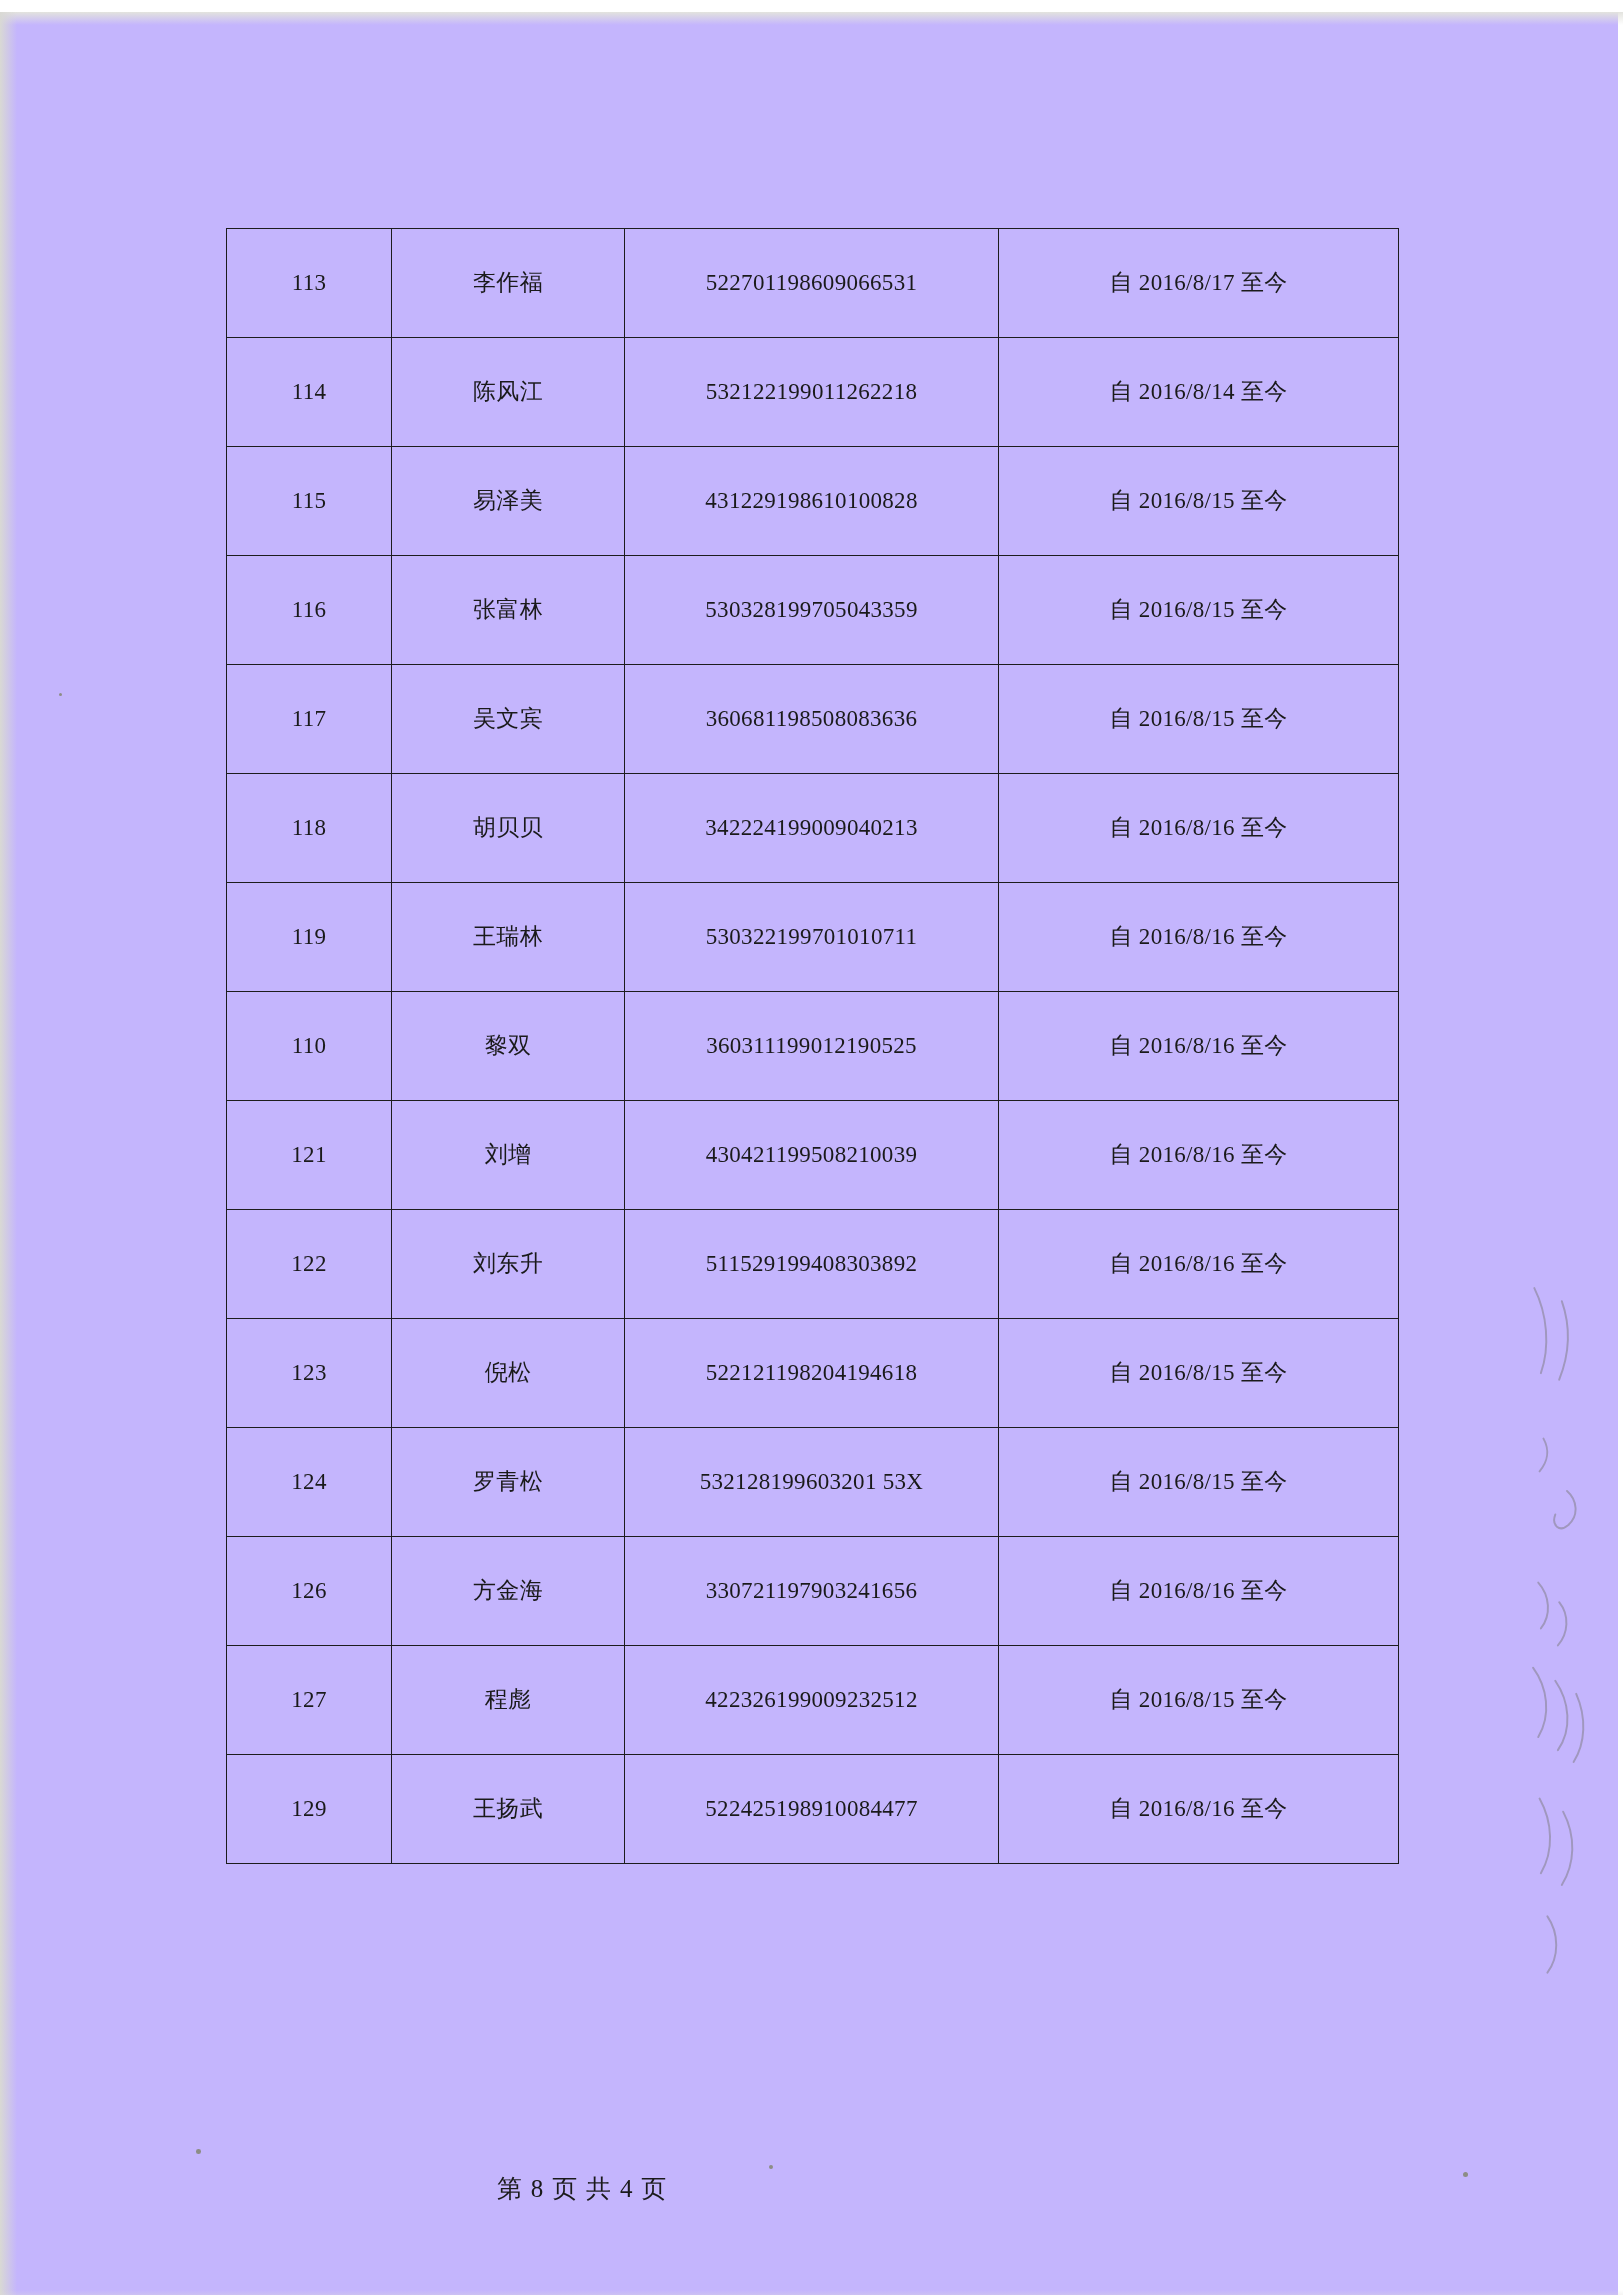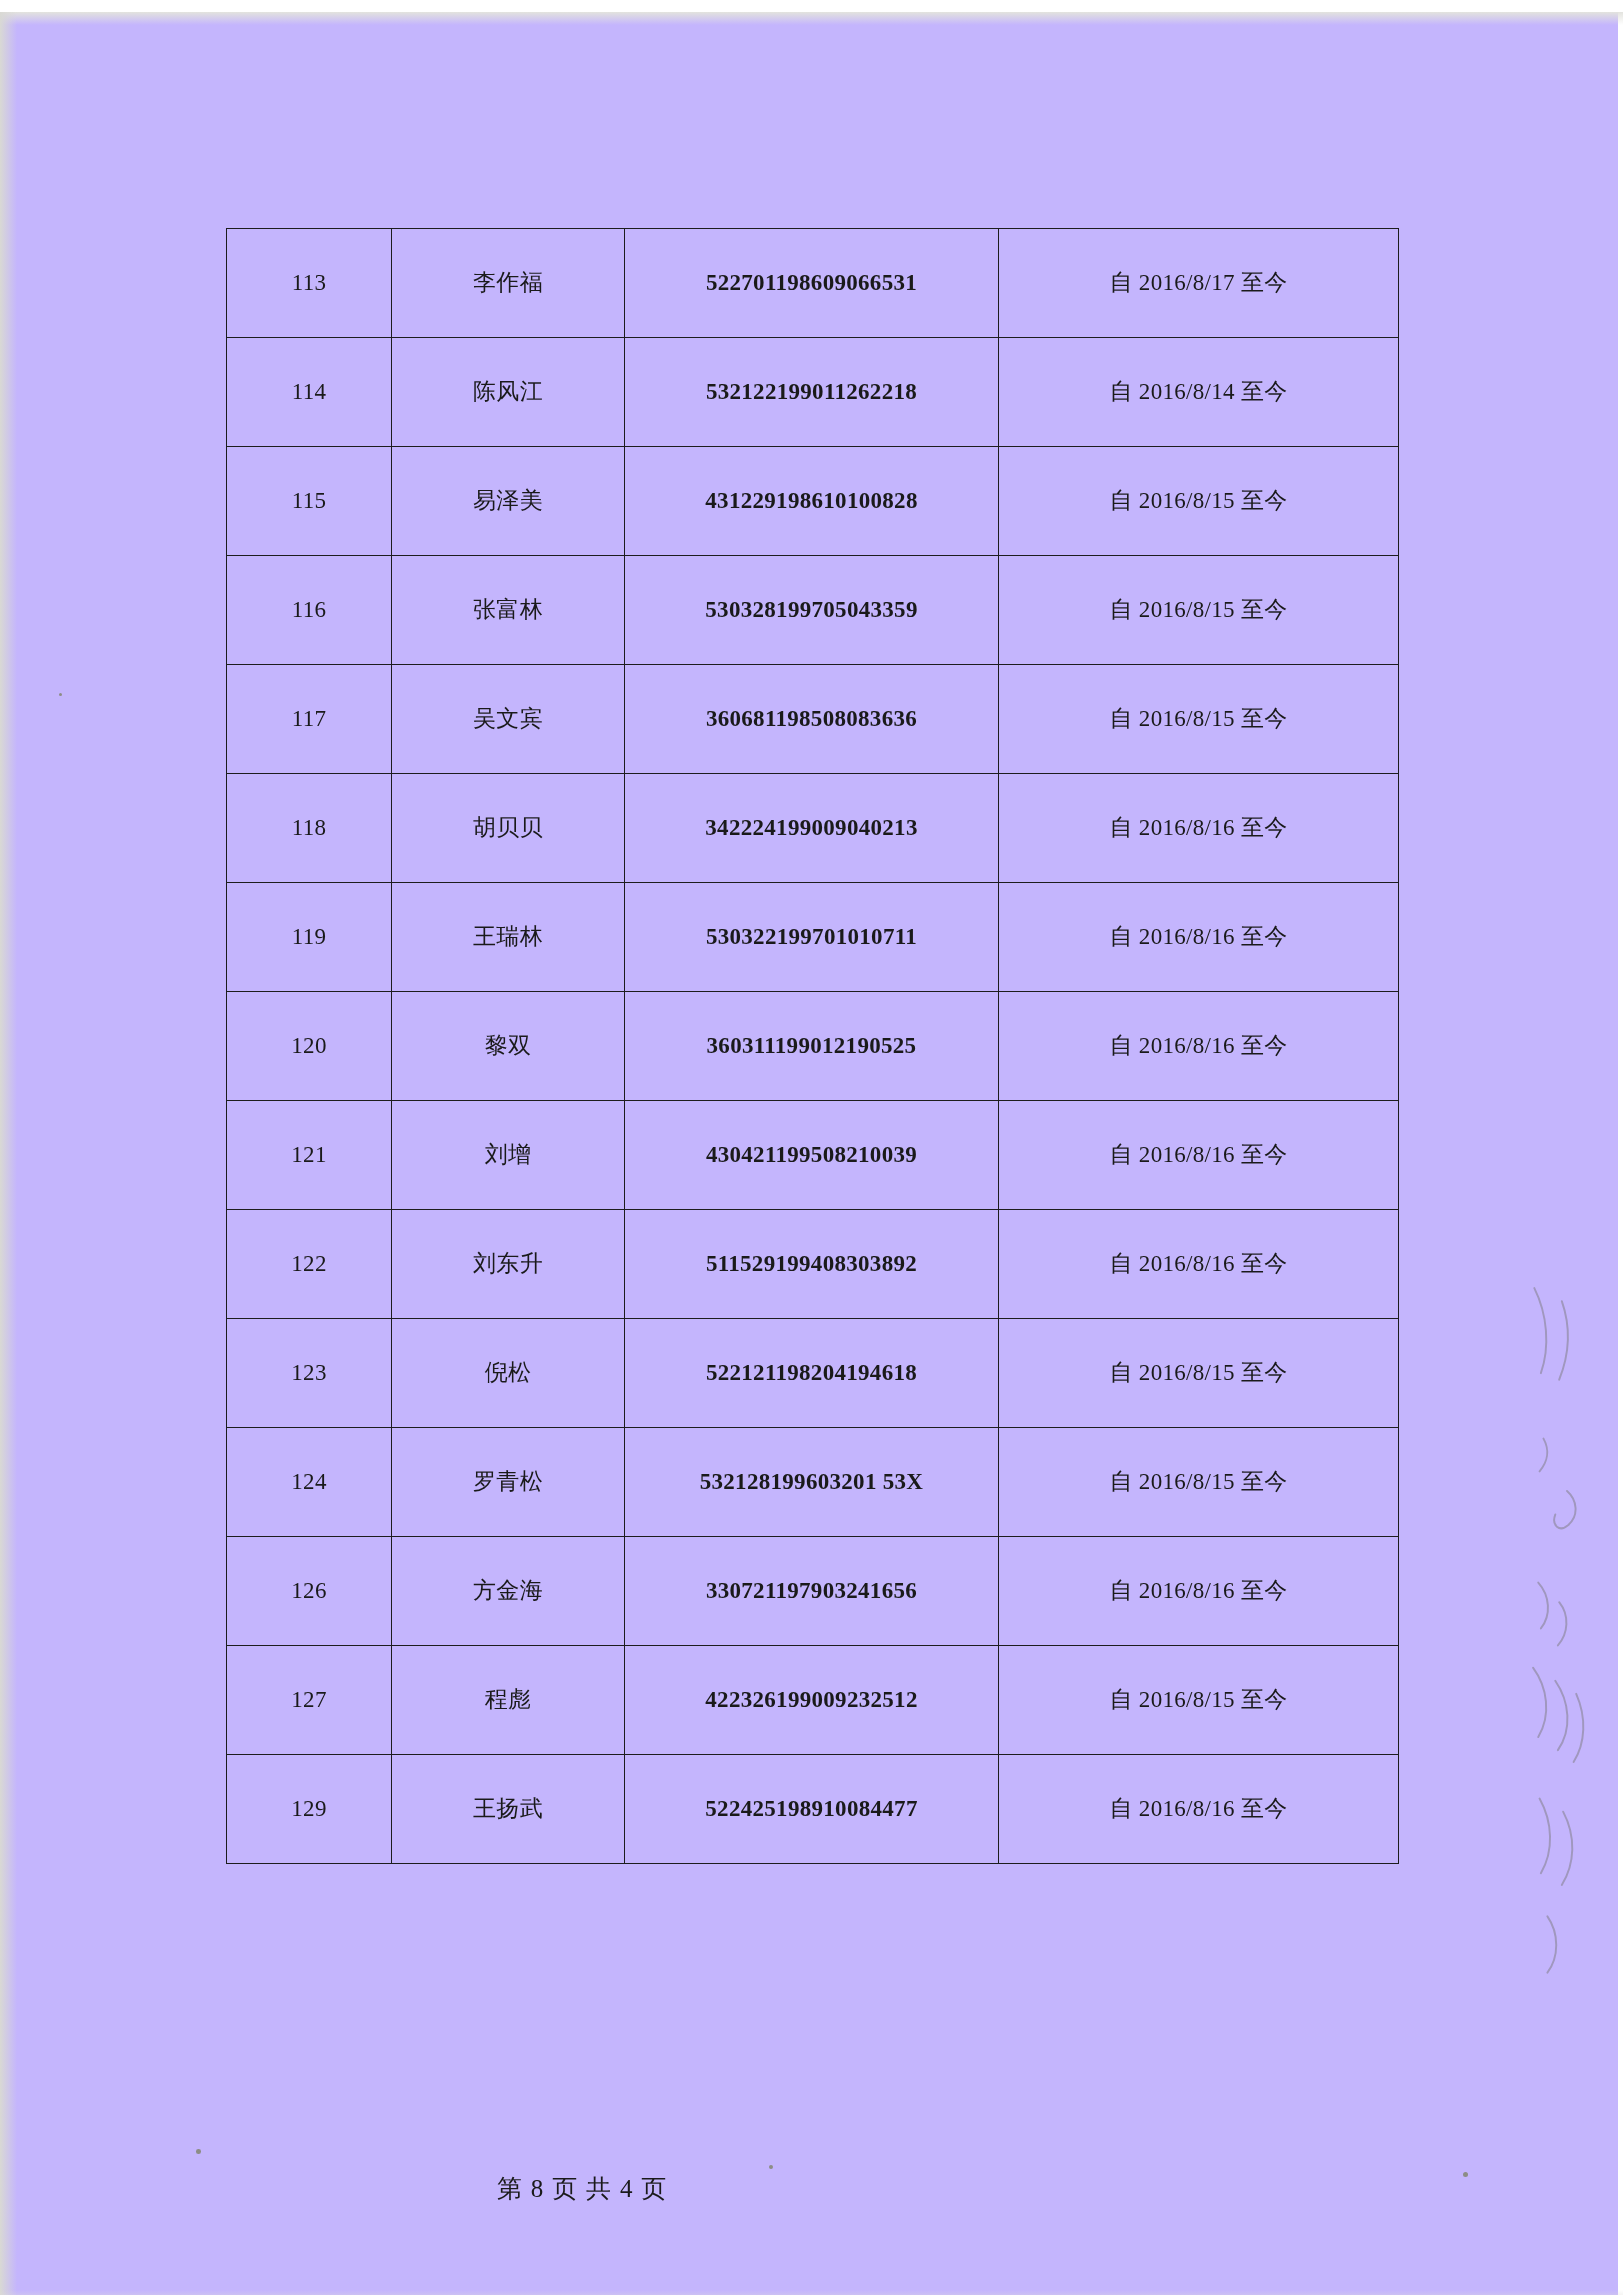--- a/index.html
+++ b/index.html
@@ -59,21 +59,21 @@
     height: 108px;
     text-align: center;
     vertical-align: middle;
     font-size: 23px;
     line-height: 1.25;
     letter-spacing: 0.3px;
     padding: 0;
   }
   td.c-index { width: 164px; font-family: "Liberation Serif", serif; }
   td.c-name  { width: 232px; font-family: "Liberation Serif", serif; letter-spacing: 3.9px; }
-  td.c-id    { width: 373px; font-family: "Liberation Serif", serif; letter-spacing: 0.4px; font-weight: bold; }
+  td.c-id    { width: 373px; font-family: "Liberation Serif", serif; letter-spacing: 0.4px; }
   td.c-period{ width: 399px; font-family: "Liberation Serif", serif; letter-spacing: 0.7px; }
 
   .footer {
     position: absolute;
     left: 0;
     top: 2160px;
     width: 1623px;
     text-align: left;
     font-size: 25px;
     letter-spacing: 1.3px;
@@ -172,21 +172,21 @@
         <td class="c-id">342224199009040213</td>
         <td class="c-period">自 2016/8/16 至今</td>
       </tr>
       <tr>
         <td class="c-index">119</td>
         <td class="c-name">王瑞林</td>
         <td class="c-id">530322199701010711</td>
         <td class="c-period">自 2016/8/16 至今</td>
       </tr>
       <tr>
-        <td class="c-index">120</td>
+        <td class="c-index">110</td>
         <td class="c-name">黎双</td>
         <td class="c-id">360311199012190525</td>
         <td class="c-period">自 2016/8/16 至今</td>
       </tr>
       <tr>
         <td class="c-index">121</td>
         <td class="c-name">刘增</td>
         <td class="c-id">430421199508210039</td>
         <td class="c-period">自 2016/8/16 至今</td>
       </tr>

